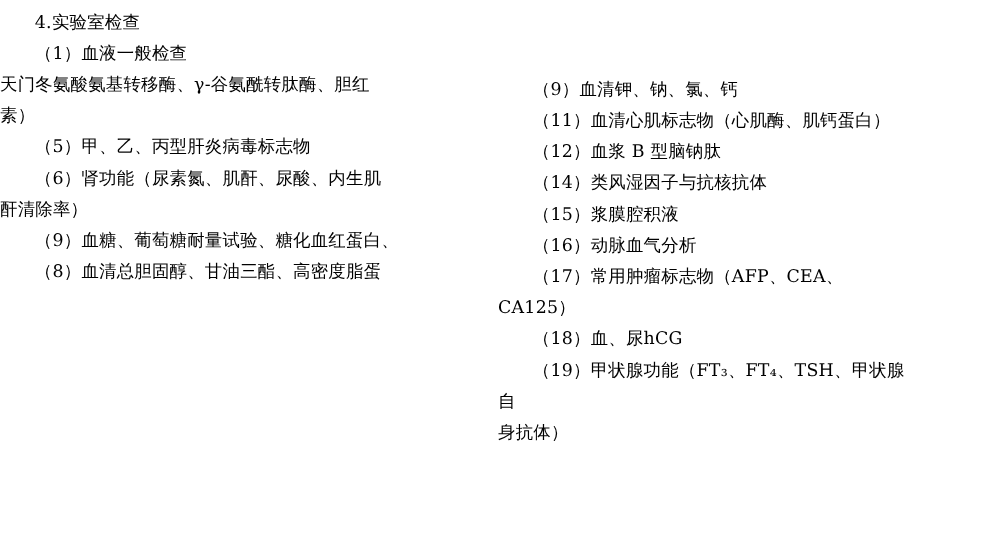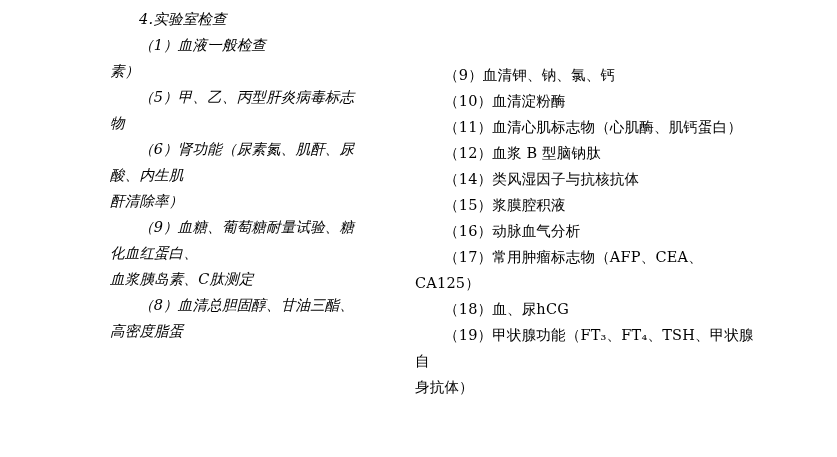--- a/index.html
+++ b/index.html
@@ -21,23 +21,21 @@
     box-sizing: border-box;
     padding: 6px 0 0 0;
   }
   .columns {
     display: flex;
     flex-direction: row;
     align-items: flex-start;
   }
   .col-left {
     width: 360px;
-    padding-left: 110px;
     box-sizing: border-box;
-    font-style: italic;
   }
   .col-right {
     width: 400px;
     padding-left: 55px;
     box-sizing: border-box;
     margin-top: 30px;
   }
   .line {
     font-size: 14.5px;
     line-height: 26px;
@@ -56,33 +54,32 @@
 
 <div class="page">
 
   <div class="col-left">
     <div class="line indent">4.实验室检查</div>
   </div>
 
   <div class="columns">
     <div class="col-left">
       <div class="line indent">（1）血液一般检查</div>
+      <div class="line noindent">天门冬氨酸氨基转移酶、γ-谷氨酰转肽酶、胆红</div>
       <div class="line noindent">素）</div>
       <div class="line indent">（5）甲、乙、丙型肝炎病毒标志物</div>
       <div class="line indent">（6）肾功能（尿素氮、肌酐、尿酸、内生肌</div>
       <div class="line noindent">酐清除率）</div>
       <div class="line indent">（9）血糖、葡萄糖耐量试验、糖化血红蛋白、</div>
-      <div class="line noindent">血浆胰岛素、C肽测定</div>
       <div class="line indent">（8）血清总胆固醇、甘油三酯、高密度脂蛋</div>
 
     </div>
 
     <div class="col-right">
       <div class="line indent">（9）血清钾、钠、氯、钙</div>
-      <div class="line indent">（10）血清淀粉酶</div>
       <div class="line indent">（11）血清心肌标志物（心肌酶、肌钙蛋白）</div>
       <div class="line indent">（12）血浆 B 型脑钠肽</div>
       <div class="line indent">（14）类风湿因子与抗核抗体</div>
       <div class="line indent">（15）浆膜腔积液</div>
       <div class="line indent">（16）动脉血气分析</div>
       <div class="line indent">（17）常用肿瘤标志物（AFP、CEA、CA125）</div>
       <div class="line indent">（18）血、尿hCG</div>
       <div class="line indent">（19）甲状腺功能（FT₃、FT₄、TSH、甲状腺自</div>
       <div class="line noindent">身抗体）</div>
     </div>

